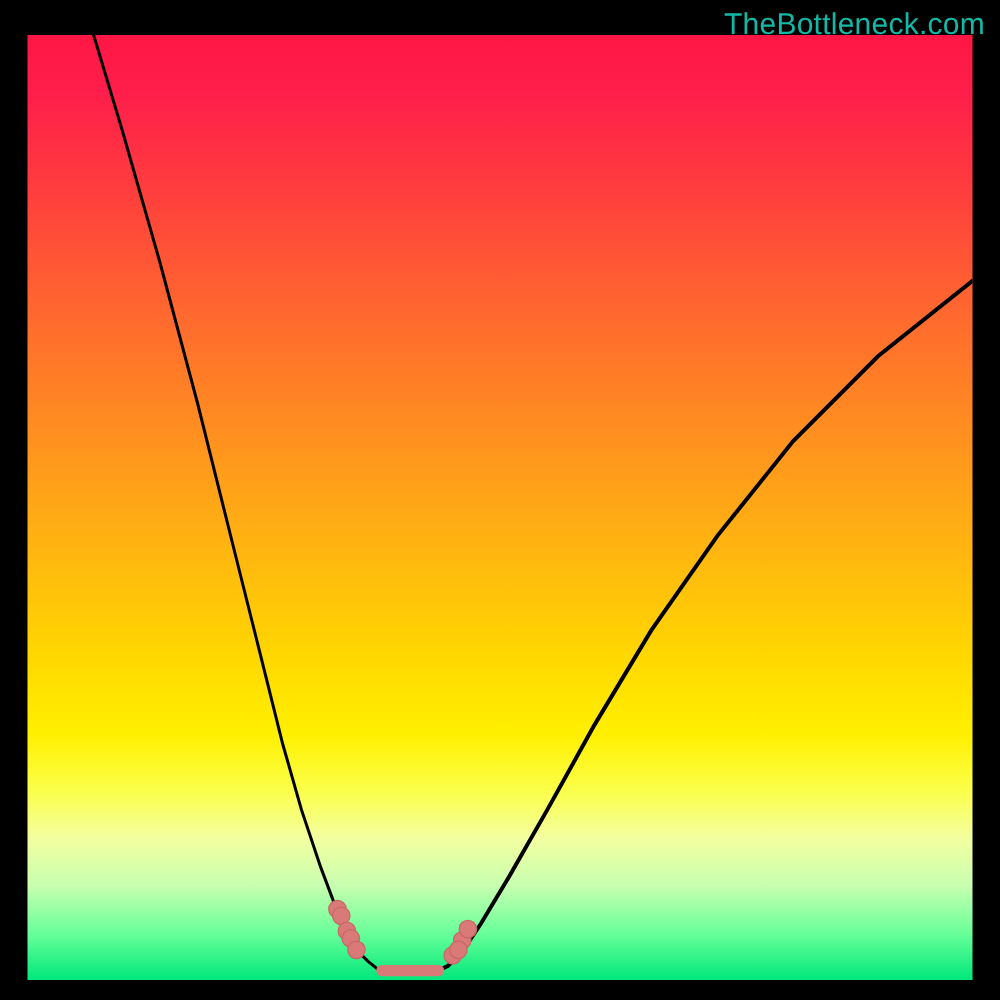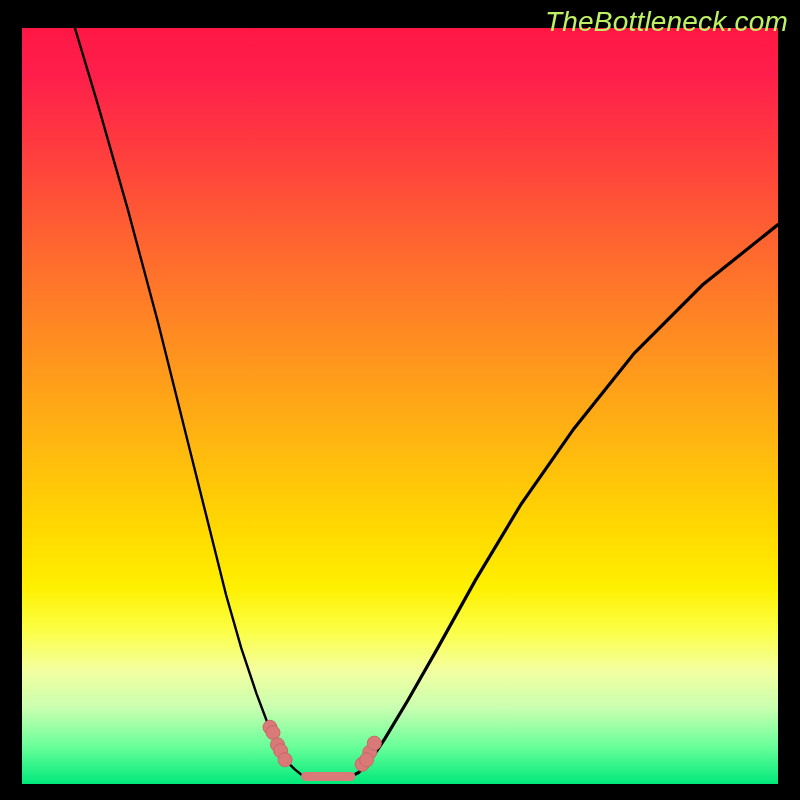--- a/index.html
+++ b/index.html
@@ -8,26 +8,25 @@
     position: relative;
     width: 800px;
     height: 800px;
     background: #000;
   }
   .watermark {
     position: absolute;
     top: 6px;
     right: 12px;
     font-family: Arial, Helvetica, sans-serif;
-    font-size: 28px;
+    font-size: 24px;
     font-weight: 500;
-    color: #bef264;
+    color: #14b8a6;
     letter-spacing: 0.2px;
     z-index: 10;
-    font-style: italic;
   }
   .plot {
     position: absolute;
     left: 22px;
     top: 28px;
     width: 756px;
     height: 756px;
   }
   .gradient-bg {
     position: absolute;

